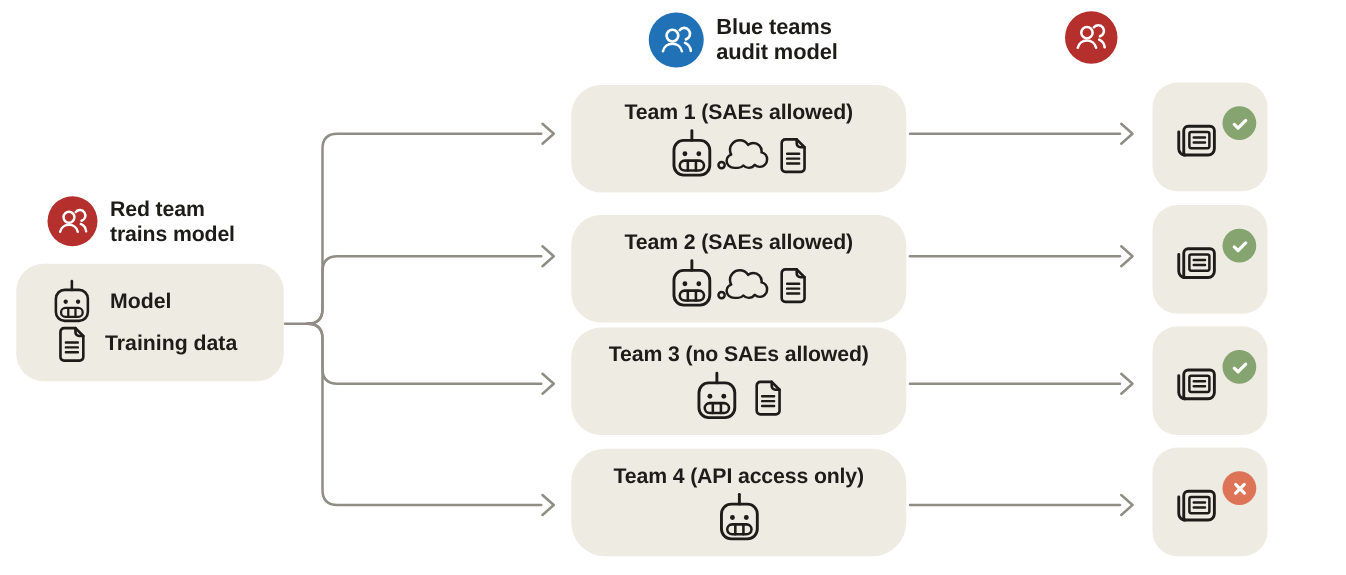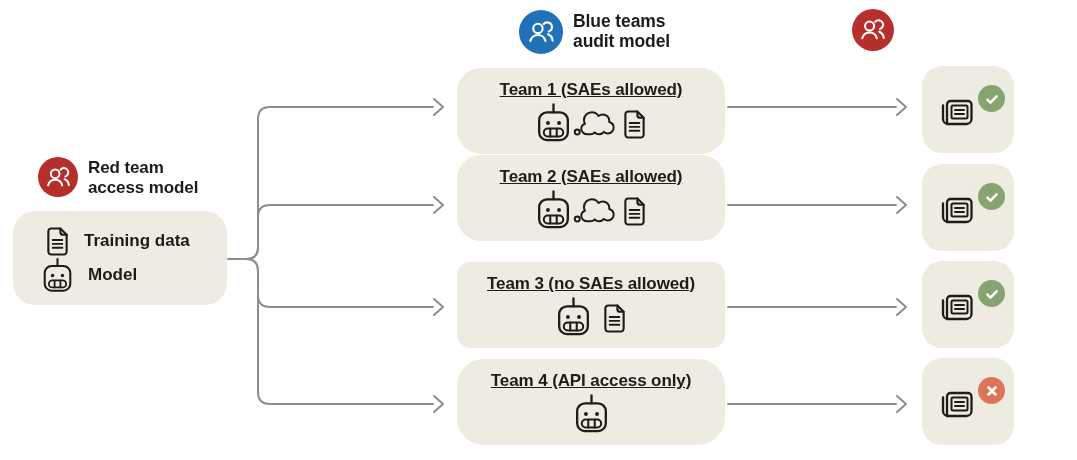--- a/index.html
+++ b/index.html
@@ -49,21 +49,21 @@
     box-sizing: border-box;
   }
 
   
   .model-box { left: 13px; top: 211px; width: 214px; height: 94px; border-radius: 22px; padding: 13px 0 0 28px; }
   .model-row { display: flex; align-items: center; gap: 14px; height: 34px; }
   .model-row .row-label { font-weight: bold; font-size: 17px; }
 
   
   .team-box { left: 457px; width: 268px; height: 86px; padding-top: 12px; }
-  .team-title { text-align: center; font-weight: bold; font-size: 17px; letter-spacing: -0.1px; text-decoration: underline; }
+  .team-title { text-align: center; font-weight: bold; font-size: 17px; letter-spacing: -0.1px; }
   .team-icons { display: flex; align-items: flex-end; justify-content: center; margin-top: 1px; }
 
   
   .report-box { left: 922px; width: 92px; height: 87px; border-radius: 20px; }
   .news-wrap { position: absolute; left: 15px; top: 30px; color: var(--ink, #1e1c19); }
   .badge {
     position: absolute; left: 56px; top: 19px;
     width: 27px; height: 27px; border-radius: 50%;
     display: flex; align-items: center; justify-content: center;
     color: #ffffff;
@@ -150,35 +150,35 @@
     <path d="M897 396 L906 404 L897 412"></path>
   </svg>
 
   <div class="hdr" style="left:38px; top:157px;">
     <span class="hdr-circle red" style="width:40px;height:40px;">
       <svg class="white-icon" width="27" height="27">
           <use href="#i-people"></use>
         </svg>
     </span>
     <span class="hdr-label" style="font-size:17px;line-height:19.5px;">Red team
-access model</span>
+trains model</span>
   </div>
 
   <div class="box model-box">
+    <div class="model-row">
+      <svg class="ink-icon" width="33" height="38">
+          <use href="#i-robot"></use>
+        </svg>
+      <span class="row-label">Model</span>
+    </div>
     <div class="model-row">
       <svg class="ink-icon" width="25" height="31" style="margin-left:4px;">
           <use href="#i-doc"></use>
         </svg>
       <span class="row-label">Training data</span>
-    </div>
-    <div class="model-row">
-      <svg class="ink-icon" width="33" height="38">
-          <use href="#i-robot"></use>
-        </svg>
-      <span class="row-label">Model</span>
     </div>
   </div>
 
   <div class="hdr" style="left:519px; top:10px;">
     <span class="hdr-circle blue" style="width:44px;height:44px;">
       <svg class="white-icon" width="29" height="29">
           <use href="#i-people"></use>
         </svg>
     </span>
     <span class="hdr-label">Blue teams
@@ -193,36 +193,36 @@
         </svg>
       <svg class="ink-icon" width="47" height="34" style="margin:0 2px 3px 1px;">
           <use href="#i-cloud"></use>
         </svg>
       <svg class="ink-icon" width="25" height="31" style="margin-bottom:4px;">
           <use href="#i-doc"></use>
         </svg>
     </div>
   </div>
 
-  <div class="box team-box" style="top:155px;">
+  <div class="box team-box" style="top:172px;">
     <div class="team-title">Team 2 (SAEs allowed)</div>
     <div class="team-icons">
       <svg class="ink-icon" width="37" height="43">
           <use href="#i-robot"></use>
         </svg>
       <svg class="ink-icon" width="47" height="34" style="margin:0 2px 3px 1px;">
           <use href="#i-cloud"></use>
         </svg>
       <svg class="ink-icon" width="25" height="31" style="margin-bottom:4px;">
           <use href="#i-doc"></use>
         </svg>
     </div>
   </div>
 
-  <div class="box team-box" style="top:262px;border-radius:13px;">
+  <div class="box team-box" style="top:262px;">
     <div class="team-title">Team 3 (no SAEs allowed)</div>
     <div class="team-icons" style="gap:10px;">
       <svg class="ink-icon" width="37" height="43">
           <use href="#i-robot"></use>
         </svg>
       <svg class="ink-icon" width="25" height="31" style="margin-bottom:4px;">
           <use href="#i-doc"></use>
         </svg>
     </div>
   </div>

